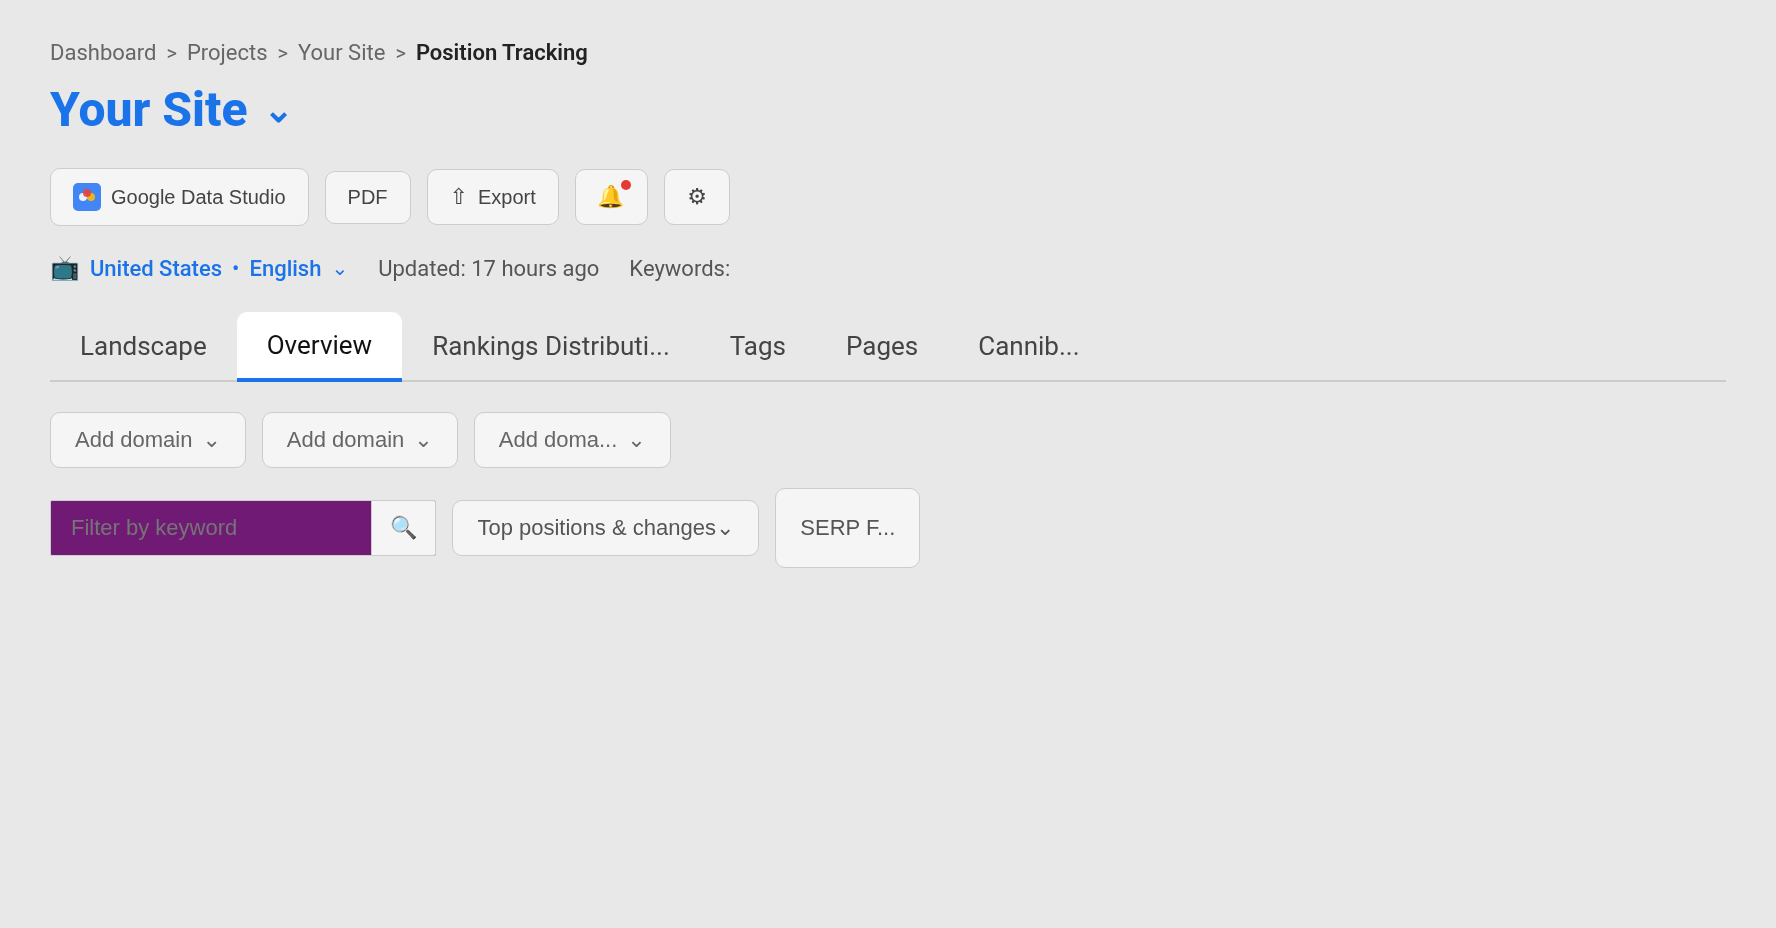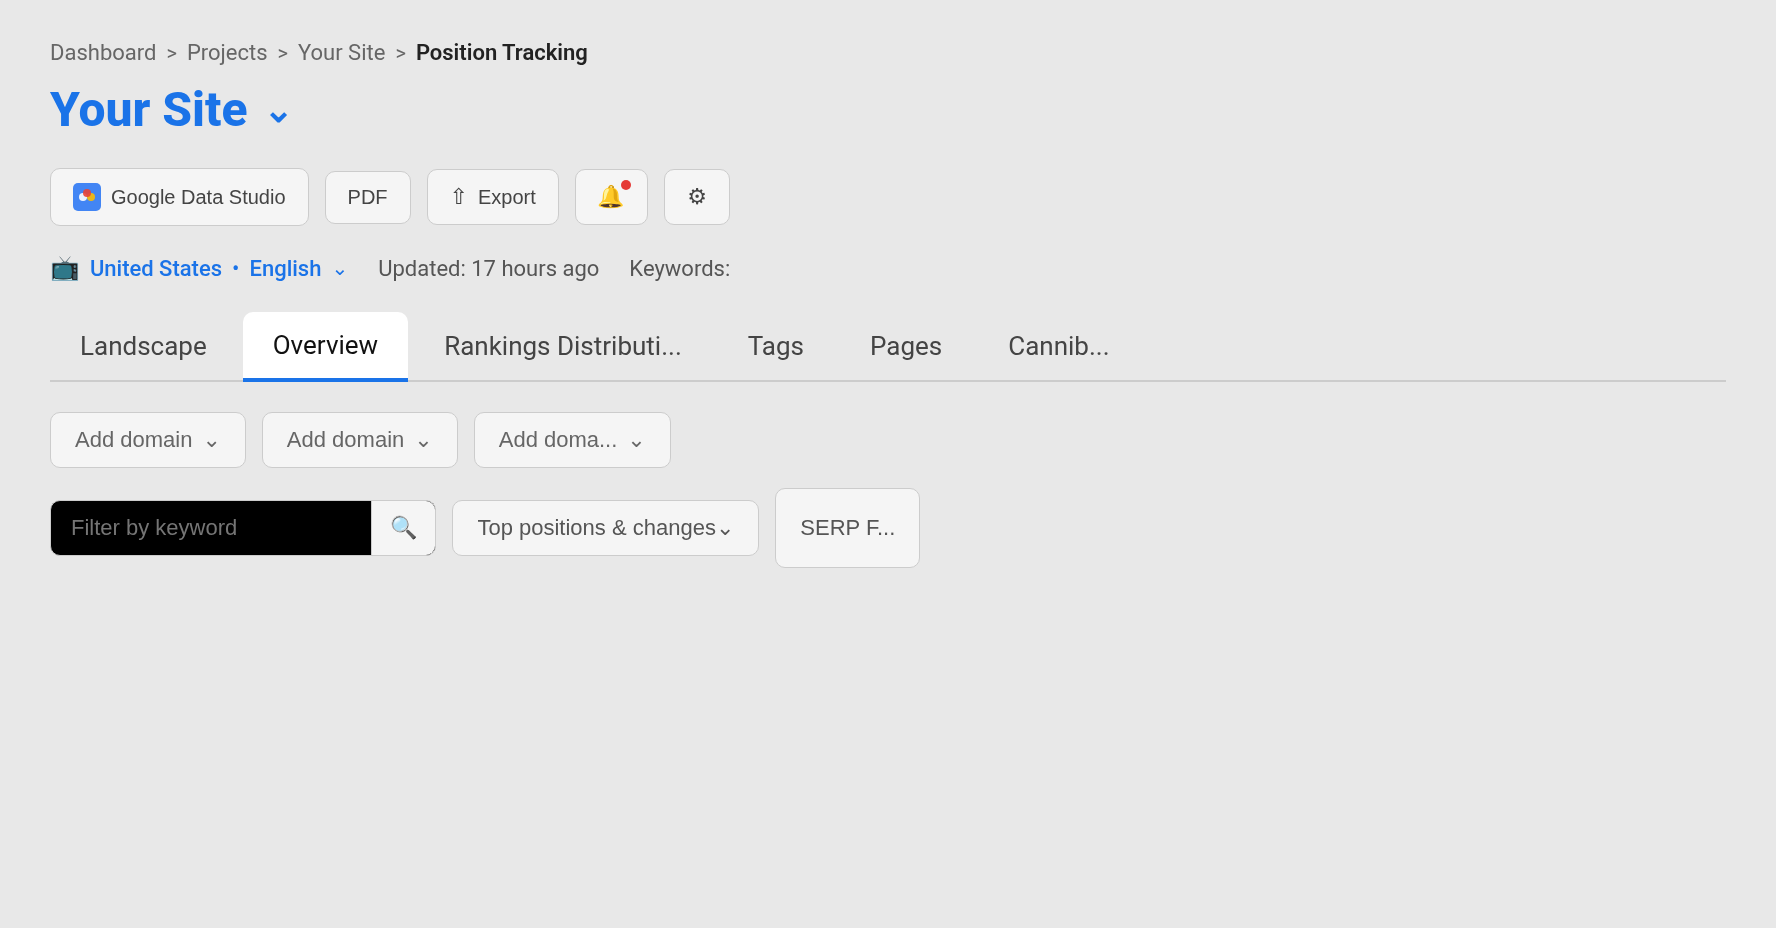--- a/index.html
+++ b/index.html
@@ -140,21 +140,21 @@
 
     .keywords-text {
       color: #555;
       font-size: 22px;
     }
 
     
     .tabs-container {
       display: flex;
       align-items: flex-end;
-      gap: 6px;
+      gap: 0;
       border-bottom: 2px solid #ccc;
       margin-bottom: 30px;
     }
 
     .tab {
       padding: 18px 30px;
       font-size: 26px;
       color: #444;
       cursor: pointer;
       border-bottom: 3px solid transparent;
@@ -220,22 +220,22 @@
     .filter-row {
       display: flex;
       align-items: center;
       gap: 16px;
     }
 
     .filter-input-wrapper {
       display: flex;
       align-items: center;
       border: 1.5px solid #ccc;
-      border-radius: 10px;
-      background: #000000;
+      border-radius: 2px;
+      background: #701a75;
       overflow: hidden;
     }
 
     .filter-input {
       padding: 14px 20px;
       font-size: 22px;
       color: #999;
       background: transparent;
       border: none;
       outline: none;

